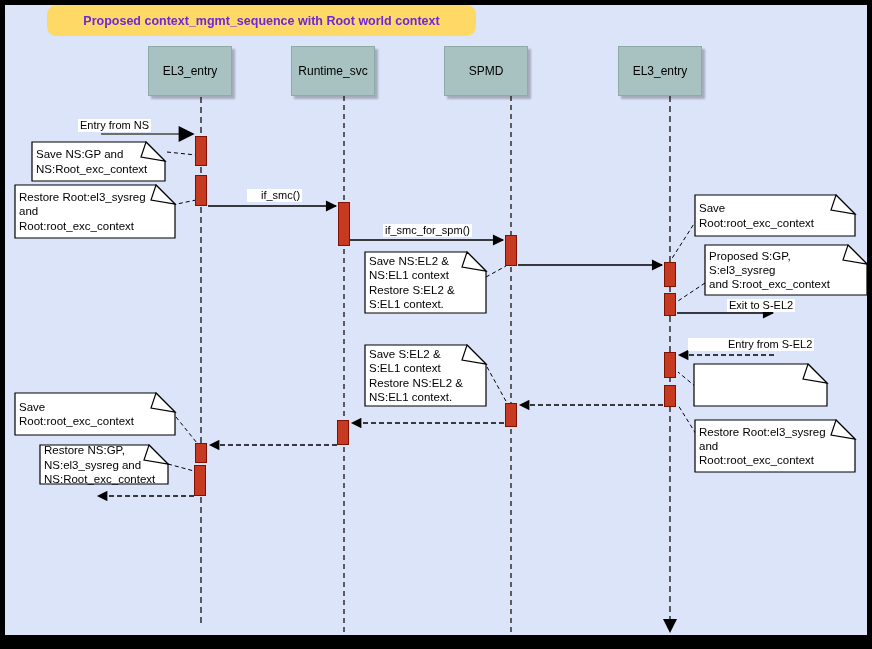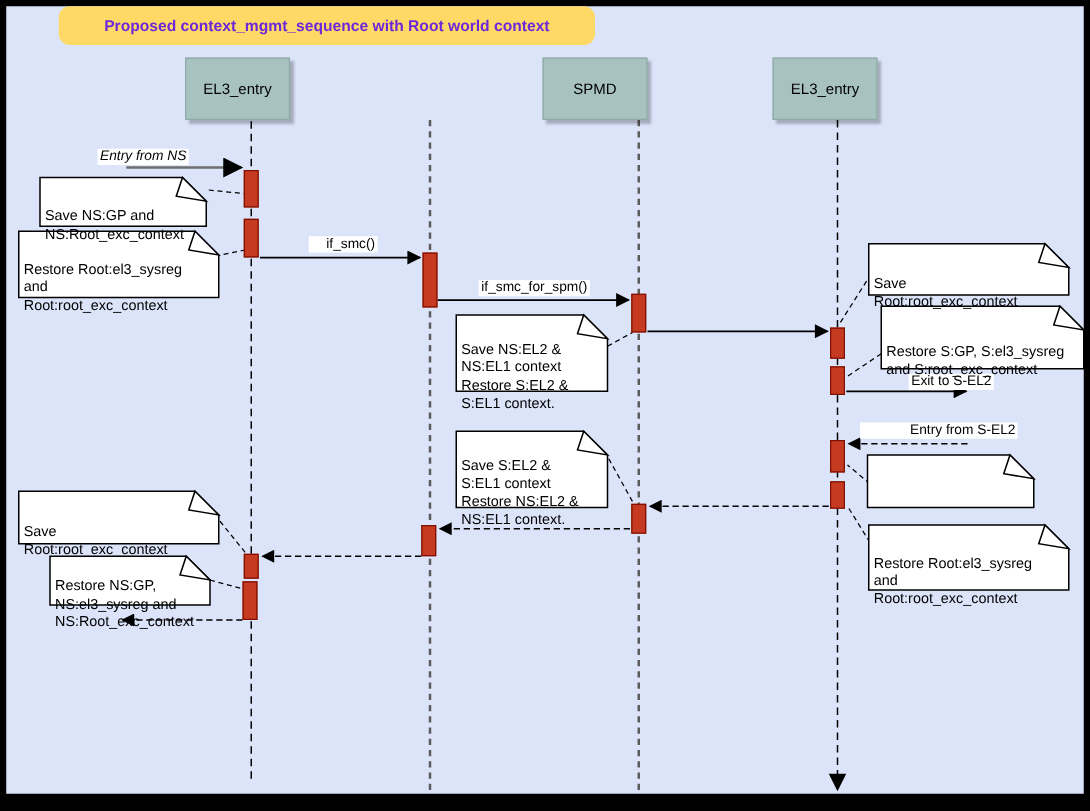--- a/index.html
+++ b/index.html
@@ -27,21 +27,21 @@
     display:flex; align-items:center; justify-content:center;
     font-size:12px; color:#000; }
 
   .activation { position:absolute; width:12px; background:#c73a22; border:1px solid #7e1102; z-index:3; }
 
   .msg-label { position:absolute; background:#fff; color:#000; font-size:11px;
     line-height:13px; padding:0 2px; z-index:4; white-space:nowrap; }
 
   .note-text { position:absolute; z-index:5; color:#000; font-size:11.5px; line-height:1.22;
     padding:1px 14px 1px 4px; white-space:pre-line; display:flex; flex-direction:column;
-    justify-content:center; text-align:left;margin-top:19px; }
+    justify-content:center; text-align:left; }
 </style>
 </head>
 <body>
 
 <div class="stage">
   <div class="canvas"></div>
 
   <svg class="layer" viewBox="0 0 872 649">
     <defs>
       <marker id="mArrow" viewBox="0 0 10 10" refX="9" refY="5" markerWidth="10" markerHeight="8" orient="auto">
@@ -116,53 +116,54 @@
     </g>
     <g>
       <path class="note-shape" d="M40,445 L149,445 L168,464 L168,484 L40,484 Z"></path>
       <path class="note-shape" d="M149,445 L168,464 L144,460 Z"></path>
     </g>
   </svg>
 
   <div class="title-banner">Proposed context_mgmt_sequence with Root world context</div>
 
   <div class="participant" style="left:148px;">EL3_entry</div>
-  <div class="participant" style="left:434px;">SPMD</div>
+  <div class="participant" style="left:291px;">Runtime_svc</div>
+  <div class="participant" style="left:444px;">SPMD</div>
   <div class="participant" style="left:618px;">EL3_entry</div>
 
   <div class="activation" style="left:195px; top:136px; height:30px;"></div>
   <div class="activation" style="left:195px; top:175px; height:31px;"></div>
   <div class="activation" style="left:338px; top:202px; height:44px;"></div>
   <div class="activation" style="left:505px; top:235px; height:31px;"></div>
   <div class="activation" style="left:664px; top:262px; height:25px;"></div>
   <div class="activation" style="left:664px; top:293px; height:23px;"></div>
   <div class="activation" style="left:664px; top:352px; height:26px;"></div>
   <div class="activation" style="left:664px; top:385px; height:22px;"></div>
   <div class="activation" style="left:505px; top:403px; height:24px;"></div>
   <div class="activation" style="left:337px; top:420px; height:25px;"></div>
   <div class="activation" style="left:195px; top:443px; height:20px;"></div>
   <div class="activation" style="left:194px; top:465px; height:31px;"></div>
 
-  <div class="msg-label" style="left:78px;  top:119px;font-style:italic;">Entry from NS</div>
+  <div class="msg-label" style="left:78px;  top:119px;">Entry from NS</div>
   <div class="msg-label" style="left:247px; top:189px;padding-left:14px;">if_smc()</div>
   <div class="msg-label" style="left:383px; top:224px;">if_smc_for_spm()</div>
   <div class="msg-label" style="left:727px; top:299px;">Exit to S-EL2</div>
   <div class="msg-label" style="left:688px; top:338px;padding-left:40px;">Entry from S-EL2</div>
 
   <div class="note-text" style="left:32px;  top:142px; width:133px; height:39px;">Save NS:GP and
 NS:Root_exc_context</div>
   <div class="note-text" style="left:15px;  top:185px; width:160px; height:53px;">Restore Root:el3_sysreg
 and
 Root:root_exc_context</div>
   <div class="note-text" style="left:695px; top:195px; width:160px; height:41px;">Save Root:root_exc_context</div>
   <div class="note-text" style="left:365px; top:252px; width:121px; height:61px;">Save NS:EL2 &amp;
 NS:EL1 context
 Restore S:EL2 &amp;
 S:EL1 context.</div>
-  <div class="note-text" style="left:705px; top:245px; width:162px; height:50px;">Restore S:GP, S:el3_sysreg
+  <div class="note-text" style="left:705px; top:245px; width:162px; height:50px;">Proposed S:GP, S:el3_sysreg
 and S:root_exc_context</div>
   <div class="note-text" style="left:365px; top:345px; width:145px; height:61px;">Save S:EL2 &amp;
 S:EL1 context
 Restore NS:EL2 &amp;
 NS:EL1 context.</div>
   <div class="note-text" style="left:15px;  top:393px; width:160px; height:42px;">Save Root:root_exc_context</div>
   <div class="note-text" style="left:695px; top:420px; width:160px; height:52px;">Restore Root:el3_sysreg
 and
 Root:root_exc_context</div>
   <div class="note-text" style="left:40px;  top:445px; width:128px; height:39px;">Restore NS:GP,

